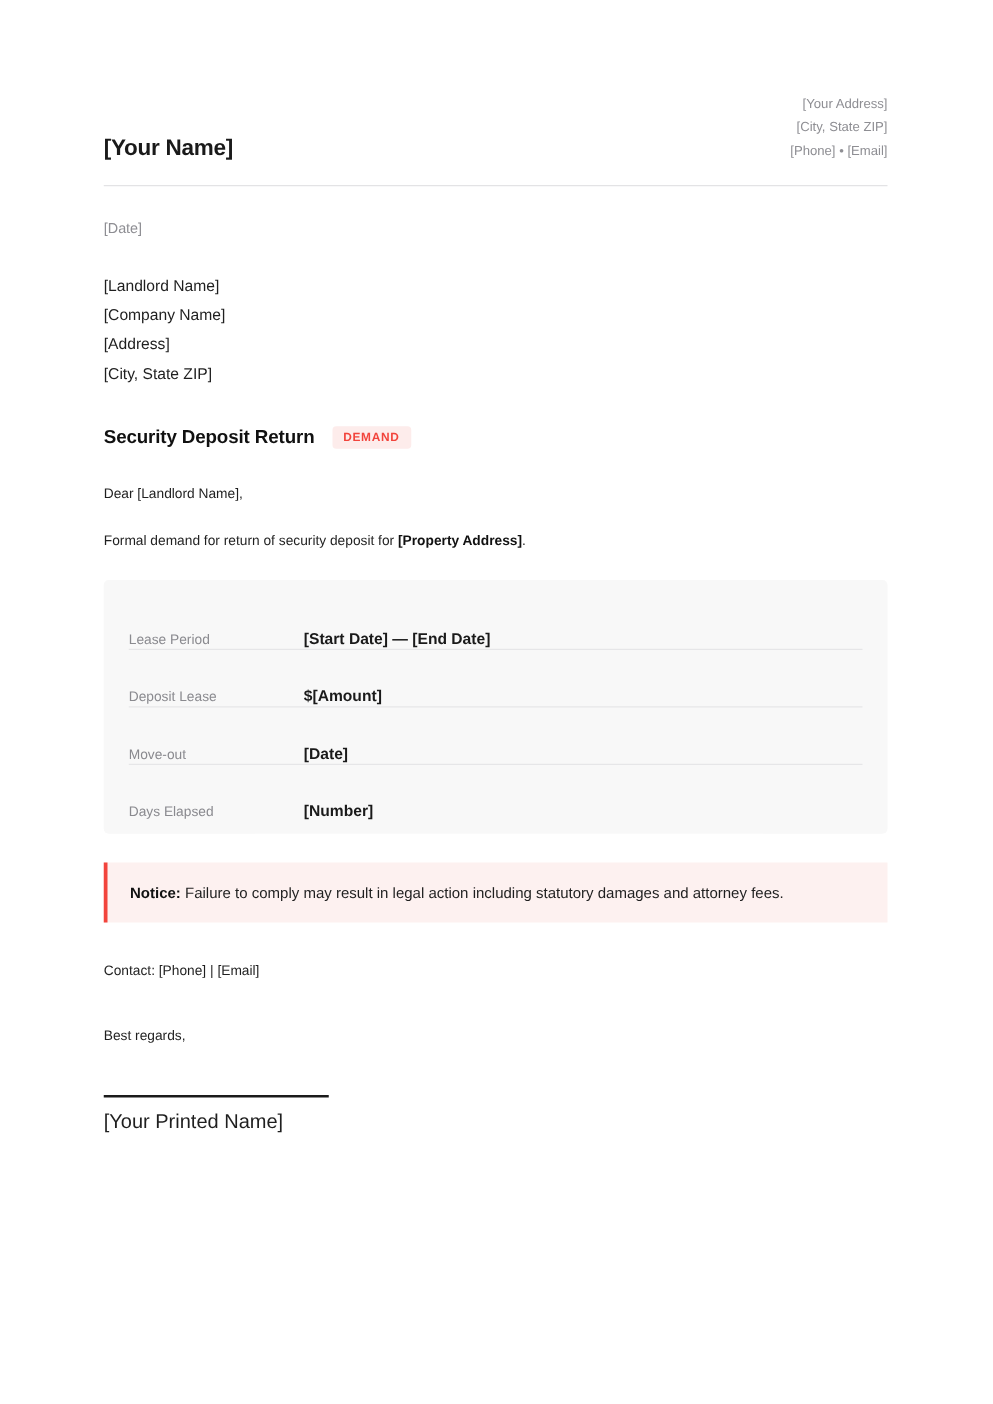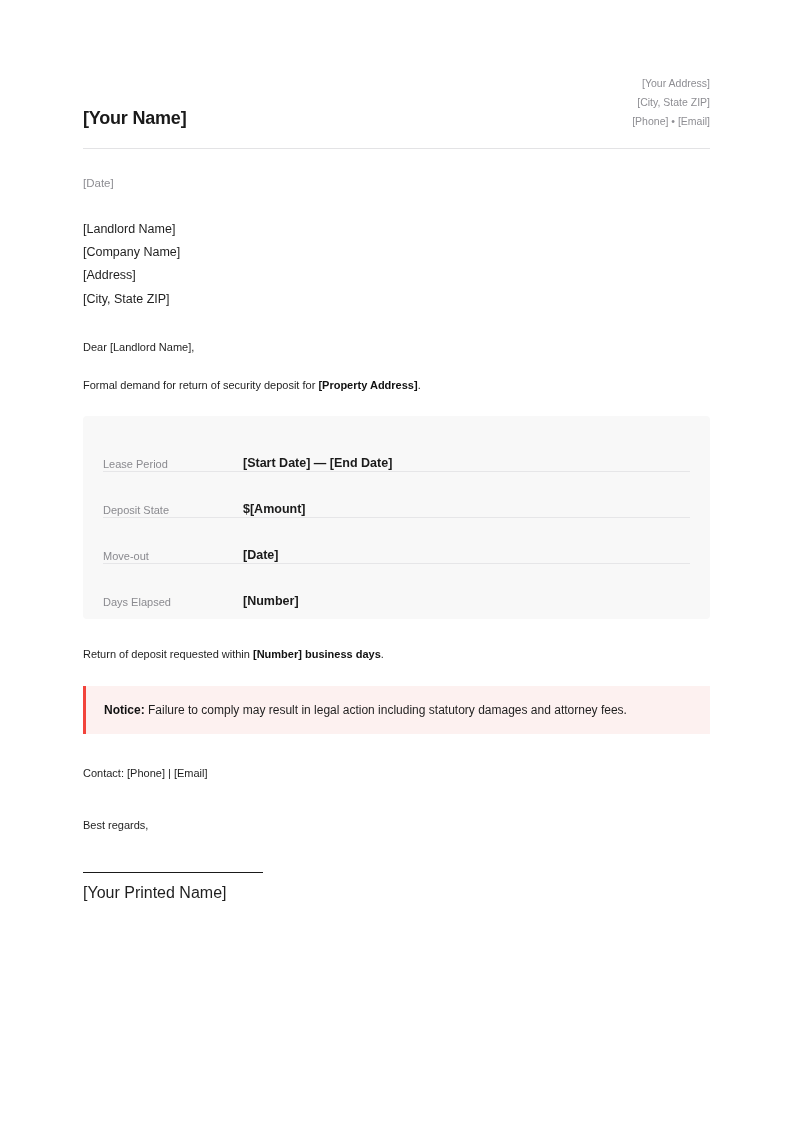--- a/index.html
+++ b/index.html
@@ -190,45 +190,48 @@
 
   <div class="date-line">[Date]</div>
 
   <div class="recipient">
     <div>[Landlord Name]</div>
     <div>[Company Name]</div>
     <div>[Address]</div>
     <div>[City, State ZIP]</div>
   </div>
 
+  <div class="doc-title-row">
+    <h2 class="doc-title">Security Deposit Return</h2>
+    <span class="badge">DEMAND</span>
+  </div>
 
   <p class="para salutation">Dear [Landlord Name],</p>
 
   <p class="para intro"><span>Formal demand for return of security deposit for </span><b>[Property Address]</b><span>.</span></p>
 
   <div class="detail-panel">
     <div class="detail-row">
       <div class="detail-label">Lease Period</div>
       <div class="detail-value">[Start Date] — [End Date]</div>
     </div>
     <div class="detail-row">
-      <div class="detail-label">Deposit State</div>
+      <div class="detail-label">Deposit Lease</div>
       <div class="detail-value">$[Amount]</div>
     </div>
     <div class="detail-row">
       <div class="detail-label">Move-out</div>
       <div class="detail-value">[Date]</div>
     </div>
     <div class="detail-row">
       <div class="detail-label">Days Elapsed</div>
       <div class="detail-value">[Number]</div>
     </div>
   </div>
 
-  <p class="para deadline"><span>Return of deposit requested within </span><b>[Number] business days</b><span>.</span></p>
 
   <div class="notice"><b>Notice:</b><span> Failure to comply may result in legal action including statutory damages and attorney fees.</span></div>
 
   <p class="para contact">Contact: [Phone] | [Email]</p>
 
   <p class="para regards">Best regards,</p>
 
   <div class="sign-rule"></div>
   <div class="printed-name">[Your Printed Name]</div>
 

